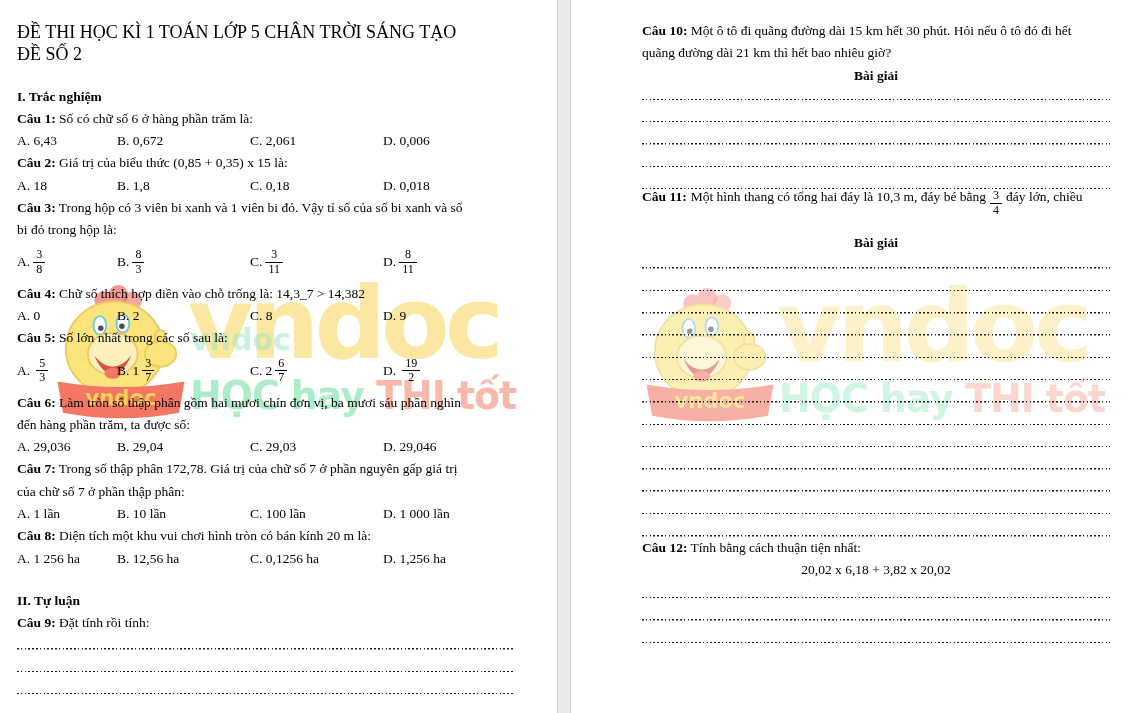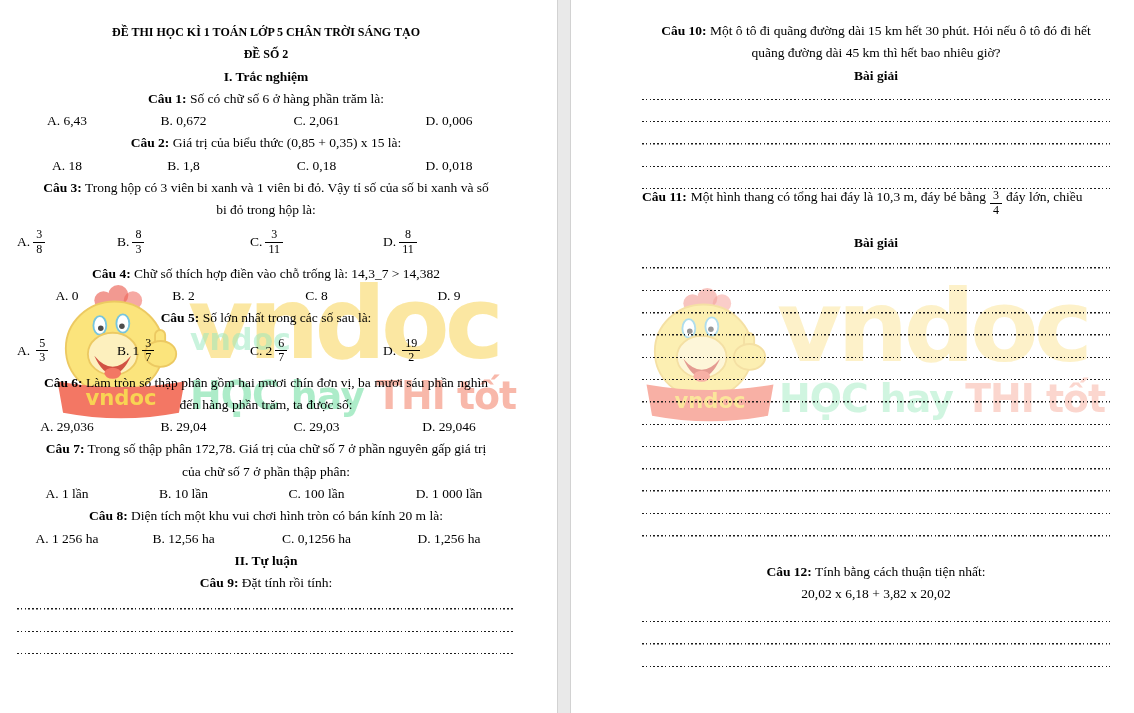--- a/index.html
+++ b/index.html
@@ -10,23 +10,23 @@
   .page { position:absolute; top:0; height:713px; background:#fff; }
   .page1 { left:0; width:557px; }
   .page2 { left:571px; width:563px; }
   .divider { position:absolute; top:0; left:557px; width:14px; height:713px;
              background:#e9e9e9; border-left:1px solid #d2d2d2; border-right:1px solid #d2d2d2; }
 
   .content { position:absolute; z-index:2; font-size:13.5px; }
   .p1c { left:17px; top:21px; width:498px; }
   .p2c { left:71px; top:20px; width:468px; }
 
-  .row { height:22.3px; line-height:22.3px; white-space:nowrap;text-align:center; }
-  .trow { font-weight:bold; font-size:12px; }
-  .sec { font-weight:bold; }
+  .row { height:22.3px; line-height:22.3px; white-space:nowrap; }
+  .trow { font-weight:normal; font-size:18px; }
+  .sec { font-weight:bold;margin-top:20px; }
   b.ql { font-weight:bold; }
   .center { text-align:center; }
   .bold { font-weight:bold; }
 
   .opts { display:grid; grid-template-columns:100px 133px 133px 1fr; }
   .opts4 { display:grid; grid-template-columns:135px 98px 108px 1fr; }
   .fracrow { height:41px; align-items:center; display:grid; grid-template-columns:100px 133px 133px 1fr; }
   .fracrow .cell { display:flex; align-items:center; gap:3px; }
 
   .frac { display:inline-block; vertical-align:middle; text-align:center;
@@ -242,21 +242,21 @@
         <ellipse cx="118" cy="74" rx="17" ry="14" fill="#fbe375" stroke="#ecc75a" stroke-width="2"></ellipse>
         <path d="M6 104 Q75 116 144 104 L138 138 Q75 150 12 138 z" fill="#f3705c"></path>
         <text x="75" y="130" text-anchor="middle" font-size="23" font-weight="bold" fill="#f8d14a" font-family="DejaVu Sans, sans-serif">vndoc</text>
       </svg>
       <div class="big">vndoc</div>
       <div class="slogan"><span class="g">HỌC hay</span><span> </span><span class="r">THI tốt</span></div>
     </div>
 
     <div class="content p2c">
       <div class="row"><b class="ql">Câu 10:</b> <span>Một ô tô đi quãng đường dài 15 km hết 30 phút. Hỏi nếu ô tô đó đi hết</span></div>
-      <div class="row">quãng đường dài 45 km thì hết bao nhiêu giờ?</div>
+      <div class="row">quãng đường dài 21 km thì hết bao nhiêu giờ?</div>
       <div class="row center bold">Bài giải</div>
 
       <div class="dline" style="margin-top:-9px"></div>
       <div class="dline"></div>
       <div class="dline"></div>
       <div class="dline"></div>
       <div class="dline"></div>
 
       <div class="q11row1">
         <b class="ql">Câu 11:</b>
@@ -279,21 +279,21 @@
       <div class="dline"></div>
       <div class="dline"></div>
       <div class="dline"></div>
       <div class="dline"></div>
       <div class="dline"></div>
       <div class="dline"></div>
       <div class="dline"></div>
       <div class="dline"></div>
       <div class="dline"></div>
 
-      <div class="row" style="margin-top:24px"><b class="ql">Câu 12:</b> <span>Tính bằng cách thuận tiện nhất:</span></div>
+      <div class="row" style="margin-top:0"><b class="ql">Câu 12:</b> <span>Tính bằng cách thuận tiện nhất:</span></div>
       <div class="row center">20,02 x 6,18 + 3,82 x 20,02</div>
 
       <div class="dline" style="margin-top:-5px"></div>
       <div class="dline"></div>
       <div class="dline"></div>
     </div>
   </div>
 </div>
 
 </body></html>

